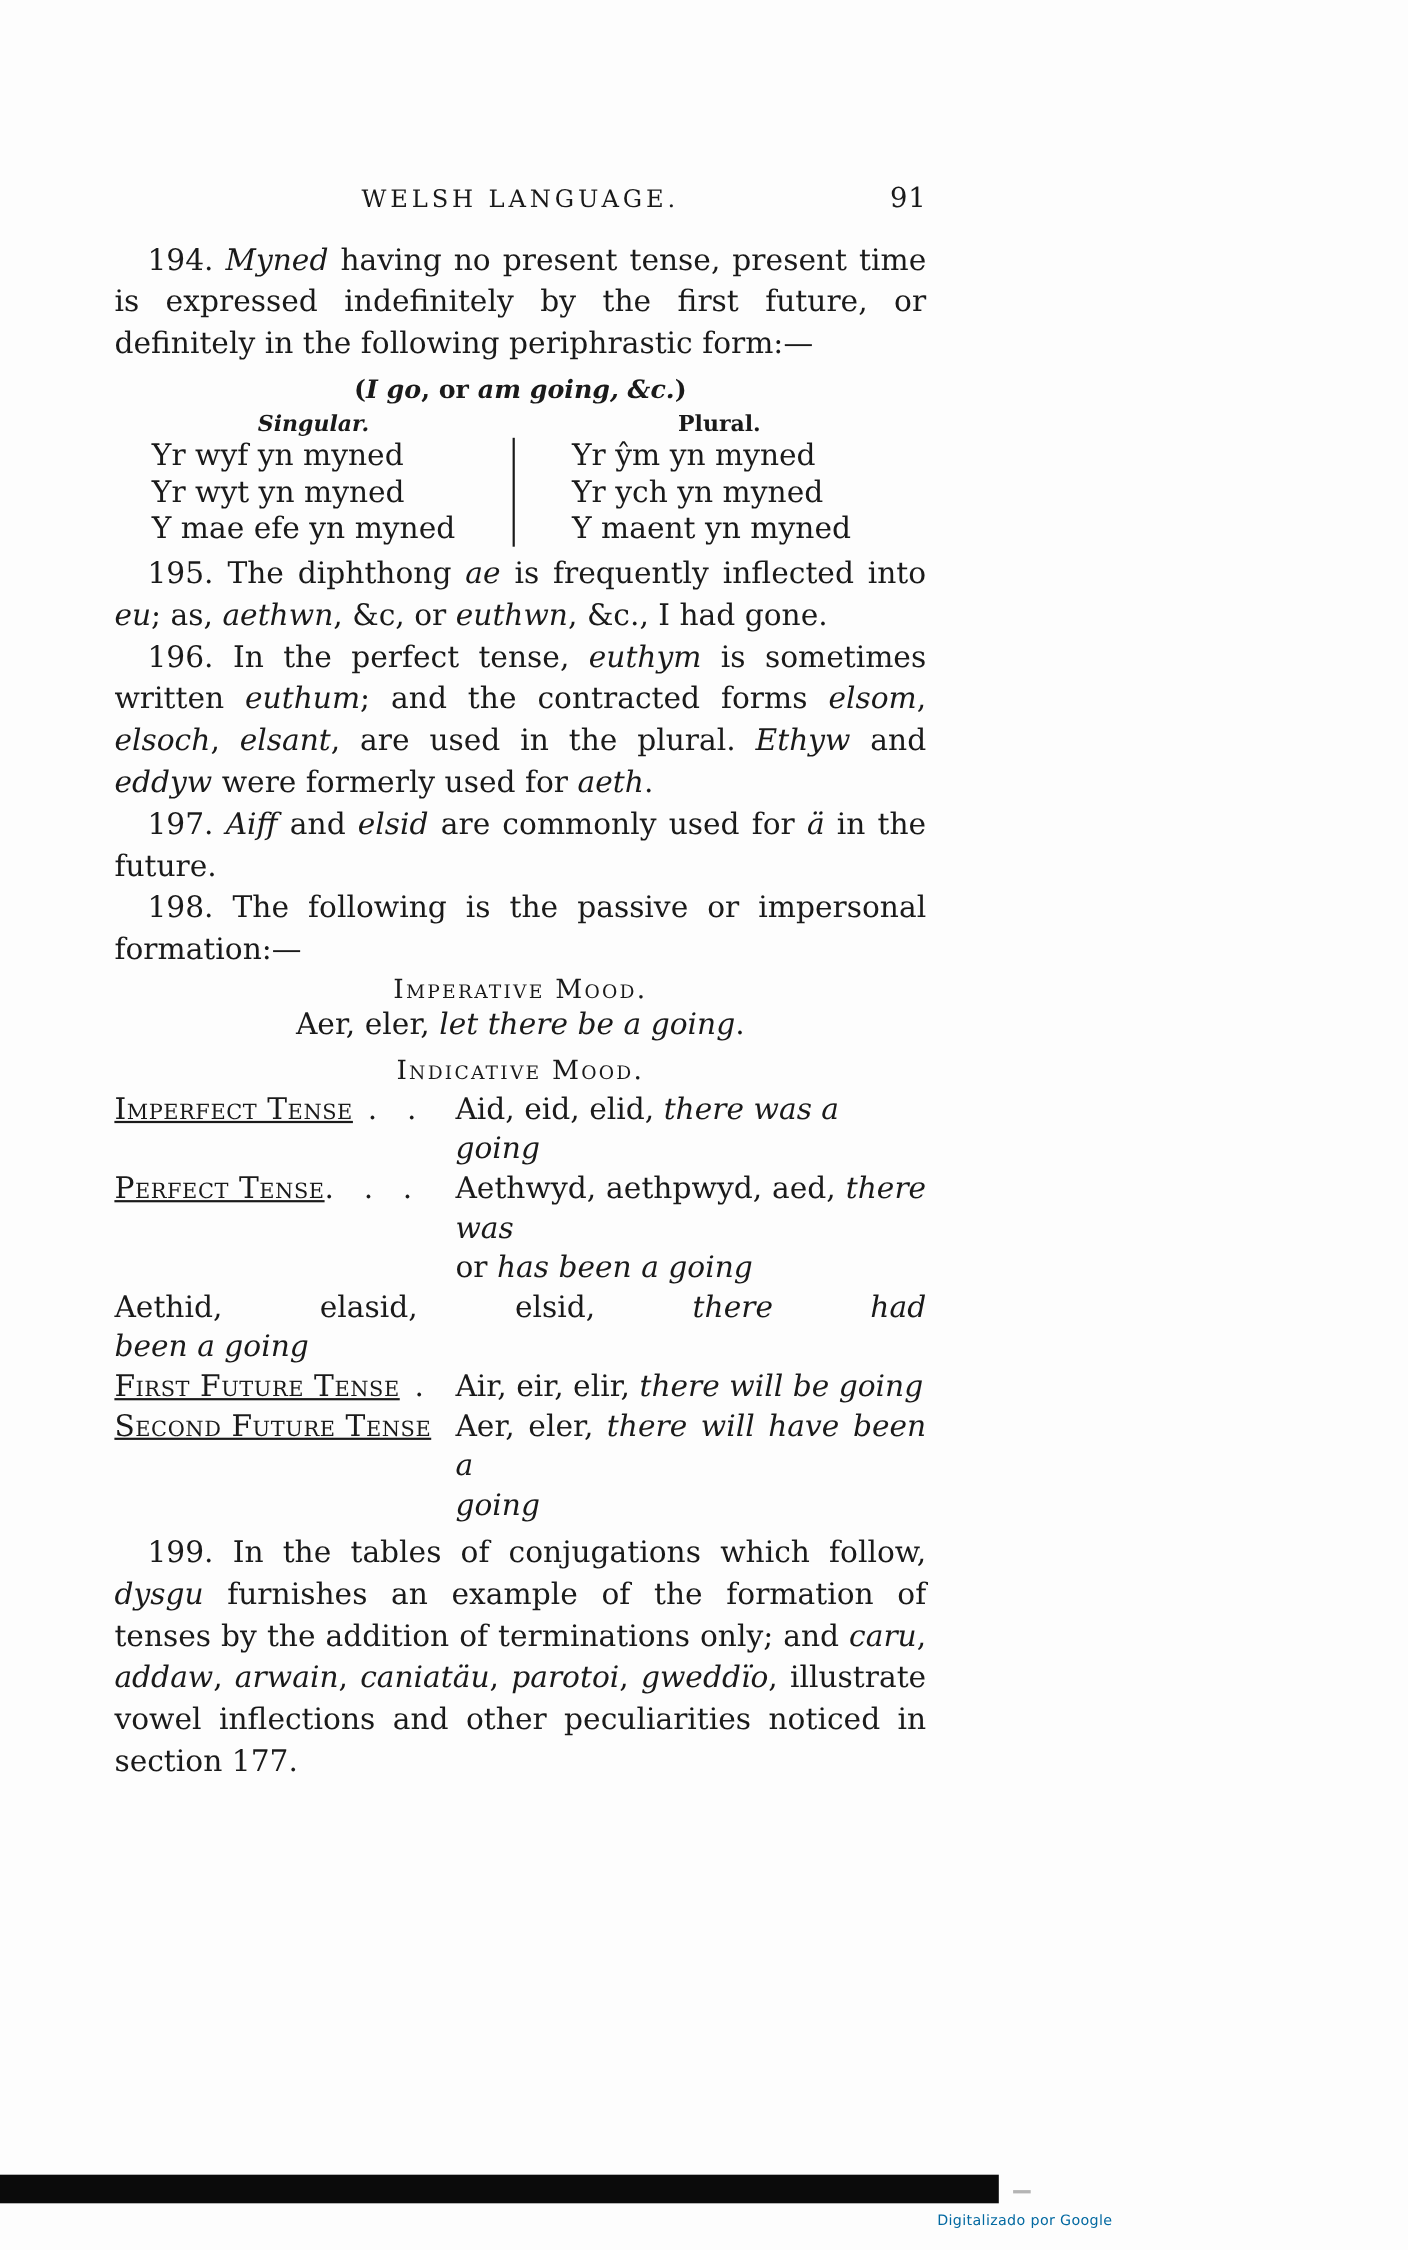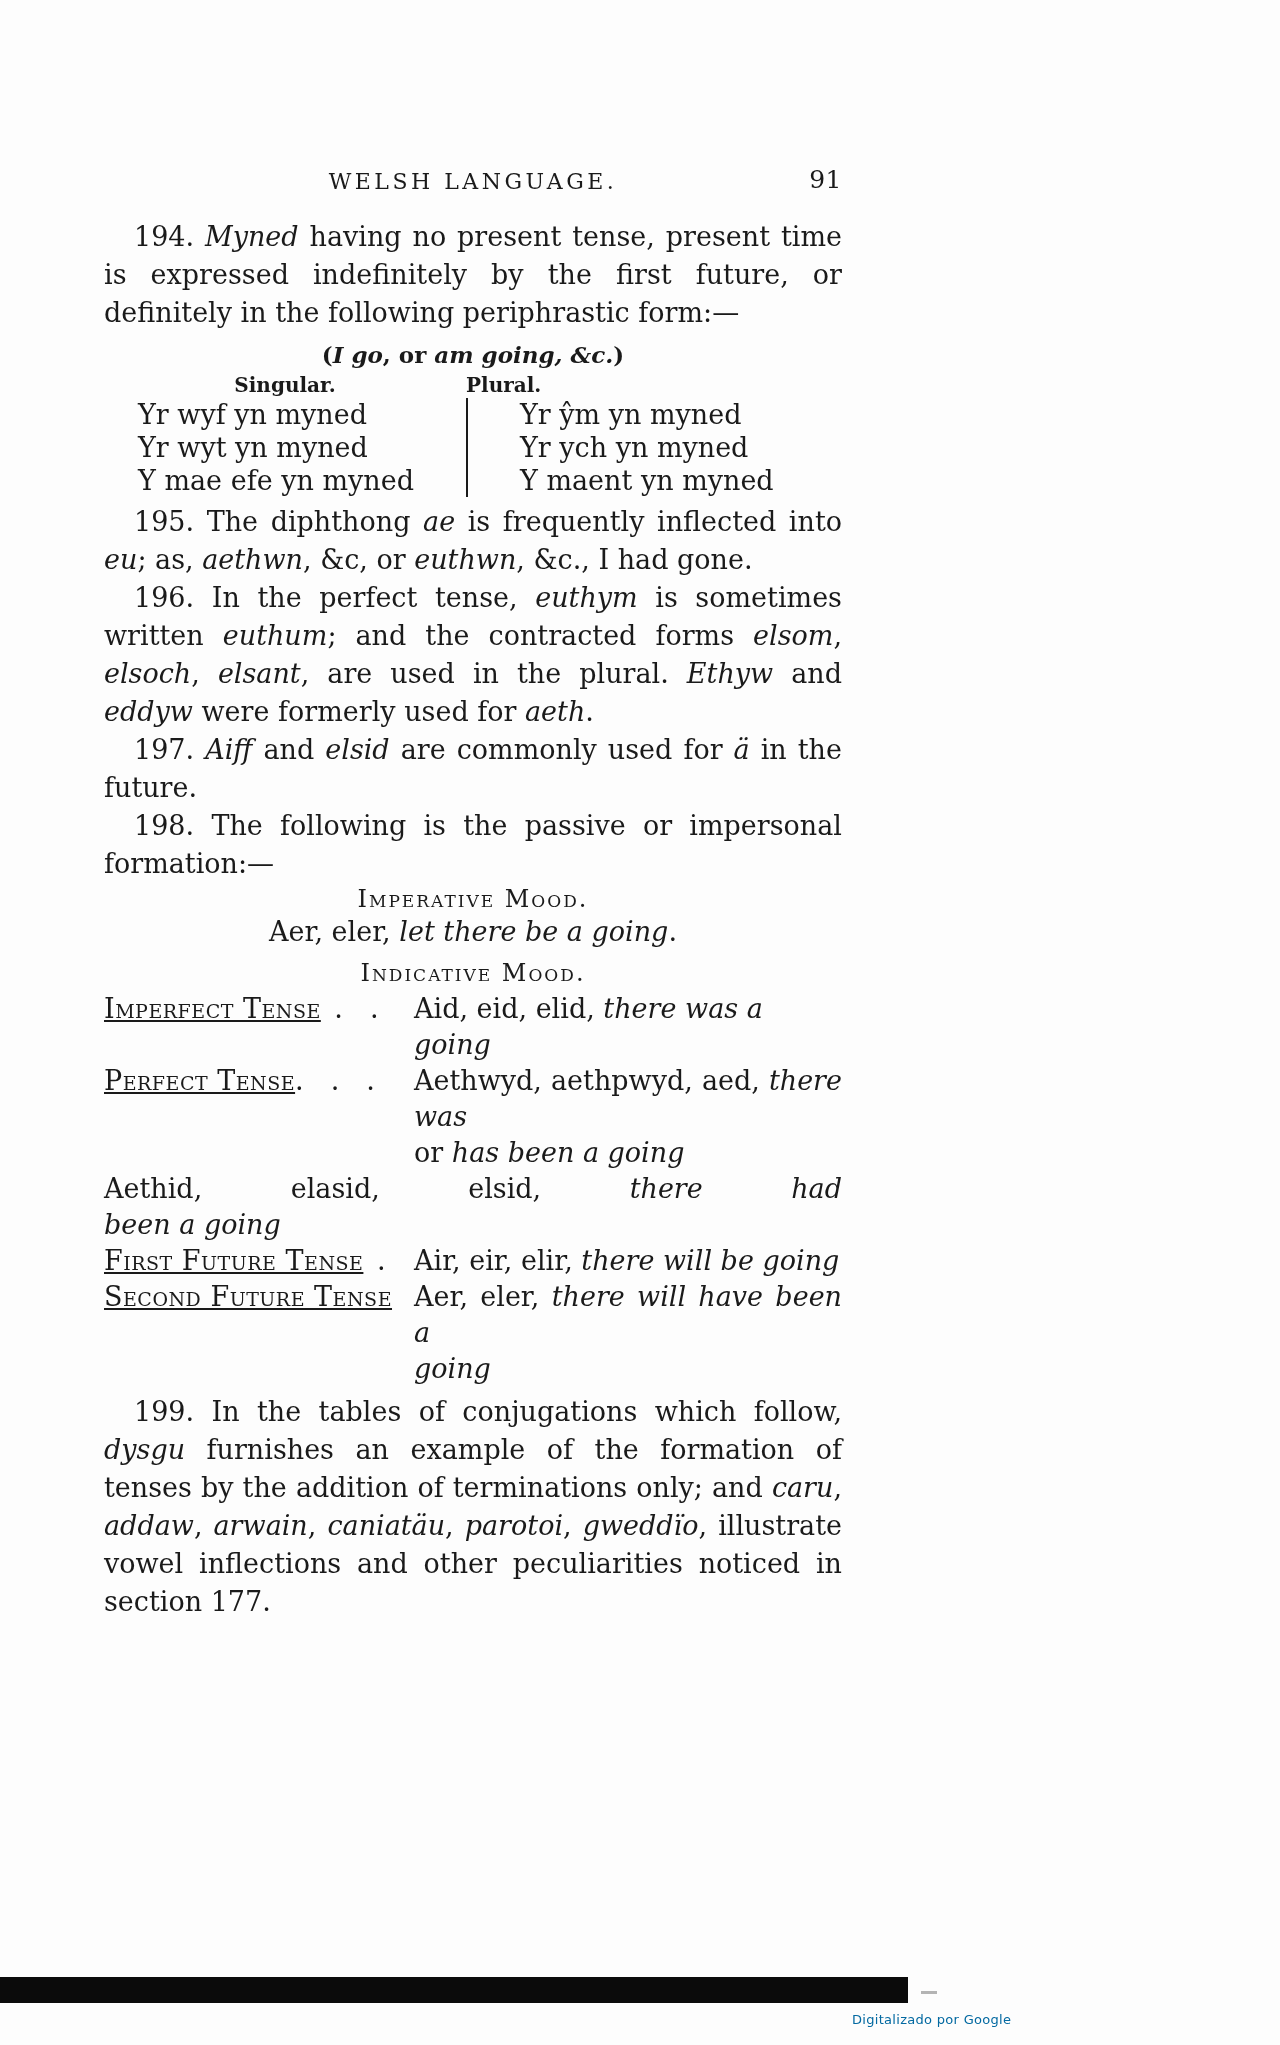--- a/index.html
+++ b/index.html
@@ -16,22 +16,22 @@
   .page-number { position:absolute; right:0; top:-2px; font-size:25px; letter-spacing:.5px; }
 
   .para { font-size:27px; line-height:38px; text-align:justify; text-indent:30px; }
   .p194 { margin-top:22px; }
   .p195 { margin-top:6px; }
   .p199 { margin-top:6px; }
 
   .peri-caption { margin-top:8px; text-align:center; font-weight:bold;
     font-size:23px; line-height:30px; }
   .peri-heads { display:flex; margin-top:2px; font-weight:bold; font-size:20px; line-height:26px; }
-  .ph-left { width:362px; text-align:center; }
-  .ph-right { flex:1; }
+  .ph-left { width:362px; text-align:center;font-style:italic; }
+  .ph-right { flex:1; text-align:center; }
   .peri-body { display:flex; font-size:27px; line-height:33px; }
   .peri-left { width:362px; padding-left:34px; }
   .peri-divider { width:2px; background:#1a1a1a; }
   .peri-right { flex:1; padding-left:52px; }
 
   .mood-head { text-align:center; font-variant:small-caps; font-size:24px;
     letter-spacing:2px; line-height:28px; }
   .mh-imp { margin-top:2px; }
   .mh-ind { margin-top:10px; }
   .aer-line { text-align:center; font-size:27px; line-height:34px; margin-top:2px; }

